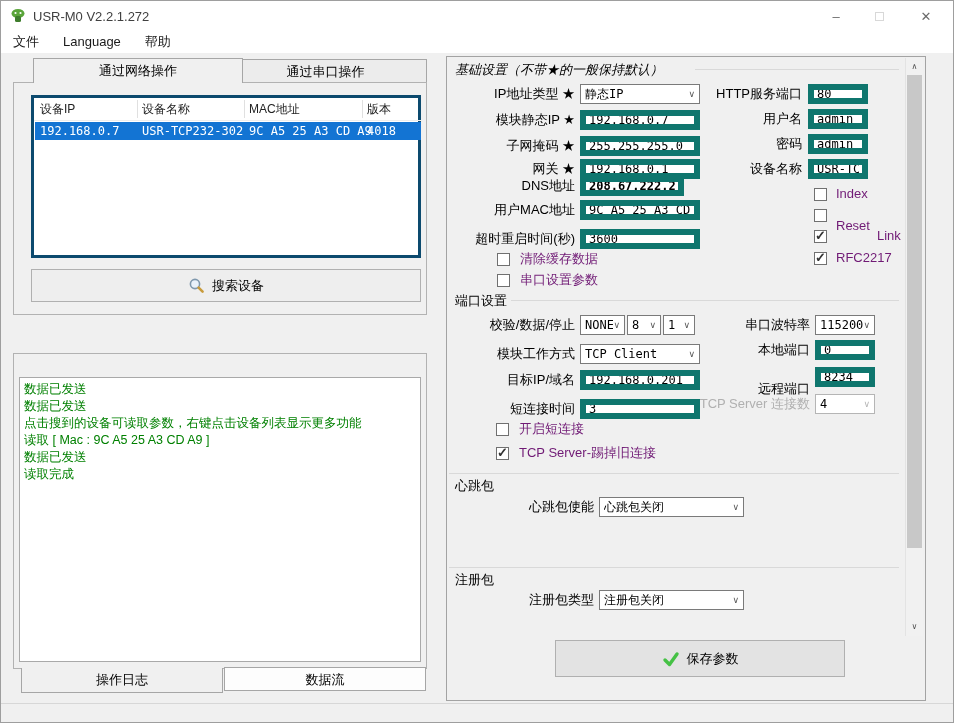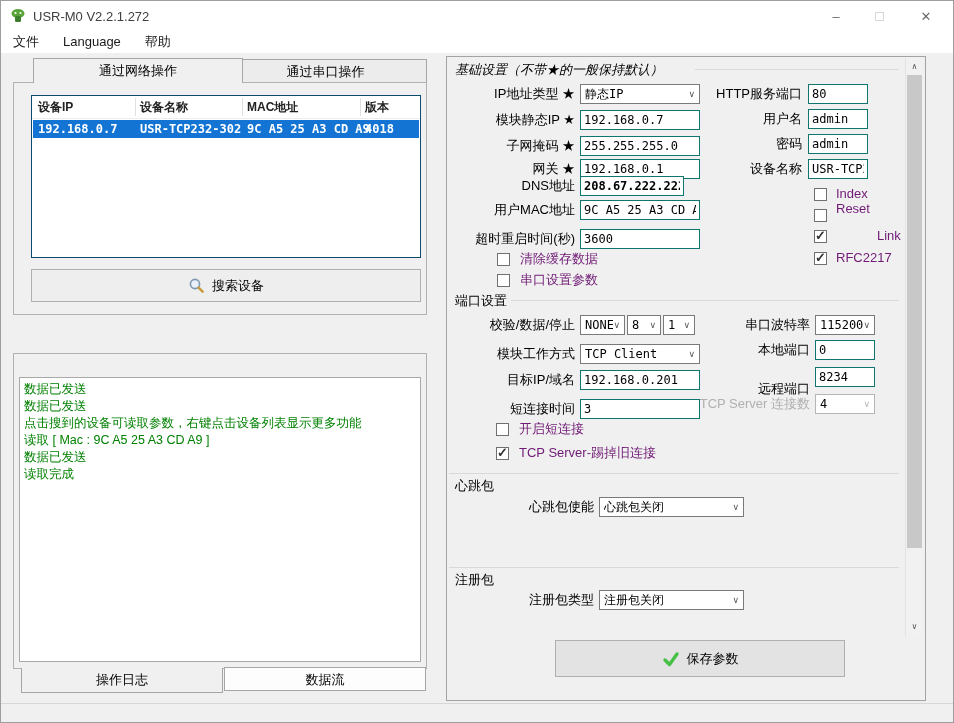--- a/index.html
+++ b/index.html
@@ -17,21 +17,21 @@
   .menubar { position:absolute; left:0; top:30px; width:952px; height:22px; background:#ffffff;
              display:flex; align-items:flex-start; font-size:13px; color:#1a1a1a; }
   .menuitem { padding:0 12px; height:22px; line-height:22px; }
 
   .tab { position:absolute; height:24px; line-height:23px; text-align:center; font-size:13px;
          color:#000; border:1px solid #a6a6a6; background:#ececec; }
   .tab.active { background:#f0f0f0; border-bottom:none; z-index:3; height:25px; }
   .panelbody { position:absolute; border:1px solid #b2b2b2; background:#f0f0f0; }
 
   .listbox { position:absolute; left:30px; top:94px; width:390px; height:163px;
-             background:#ffffff; border:1px solid #0c4a6e;font-weight:bold; }
+             background:#ffffff; border:3px solid #0c4a6e; }
   .th { position:absolute; top:3px; font-size:12px; color:#222; }
   .colsep { position:absolute; top:2px; width:1px; height:18px; background:#e0e0e0; }
   .headsep { position:absolute; left:0; top:22px; width:388px; height:1px; background:#ededed; }
   .selrow { position:absolute; left:1px; top:24px; width:386px; height:18px; background:#1374d3; }
   .selrow span { position:absolute; top:2px; font-size:12px; color:#ffffff;
                  font-family:"DejaVu Sans Mono", monospace; }
 
   .bigbtn { position:absolute; border:1px solid #b0b0b0; background:#eeeeee;
             display:flex; align-items:center; justify-content:center; gap:7px;
             font-size:13px; color:#000; }
@@ -41,21 +41,21 @@
   .logline { font-size:12.5px; line-height:17px; color:#008000; white-space:nowrap; }
 
   .rpanel { position:absolute; left:445px; top:55px; width:480px; height:645px;
             border:1px solid #a3a3a3; background:#f0f0f0; }
 
   .sect-title { position:absolute; font-size:13px; color:#000; background:#f0f0f0; z-index:2; }
   .hline { position:absolute; height:1px; background:#d9d9d9; }
 
   .flbl { position:absolute; height:20px; line-height:20px; font-size:13px; color:#000;
           text-align:right; }
-  .inp { position:absolute; height:20px; background:#ffffff; border:1px solid #0f766e;
+  .inp { position:absolute; height:20px; background:#ffffff; border:6px solid #0f766e;
          font-size:12px; font-family:"DejaVu Sans Mono", monospace; color:#000;
          padding:0 3px; outline:none; }
   .sel { position:absolute; height:20px; background:#ffffff; border:1px solid #7a7a7a;
          font-size:12px; display:flex; align-items:center; padding-left:4px; color:#000; }
   .sel .val { font-family:"DejaVu Sans Mono", monospace; overflow:hidden; white-space:nowrap; }
   .sel .chev { margin-left:auto; padding-right:4px; color:#555; font-size:9px; }
   .sel.disabled { border-color:#b5b5b5; }
   .sel.disabled .chev { color:#b5b5b5; }
   .flbl.disabled { color:#b0b0b0; }
 
@@ -178,21 +178,21 @@
     <div class="flbl" style="left:225px;top:52px;width:130px;">用户名</div>
     <input class="inp" style="left: 361px; top: 52px; width: 60px;" value="admin">
     <div class="flbl" style="left:225px;top:77px;width:130px;">密码</div>
     <input class="inp" style="left: 361px; top: 77px; width: 60px;" value="admin">
     <div class="flbl" style="left:225px;top:102px;width:130px;">设备名称</div>
     <input class="inp" style="left: 361px; top: 102px; width: 60px;" value="USR-TCP23">
 
     <div class="cb" style="left:367px;top:131px;"></div>
     <div class="cblbl" style="left:389px;top:129px;">Index</div>
     <div class="cb" style="left:367px;top:152px;"></div>
-    <div class="cblbl" style="left:389px;top:144px;">Reset</div>
+    <div class="cblbl" style="left:389px;top:161px;">Reset</div>
     <div class="cb checked" style="left:367px;top:173px;"></div>
     <div class="cblbl" style="left:389px;top:171px;margin-left:41px;">Link</div>
     <div class="cb checked" style="left:367px;top:195px;"></div>
     <div class="cblbl" style="left:389px;top:193px;">RFC2217</div>
 
     <div class="sect-title" style="left:8px;top:235px;">端口设置</div>
     <div class="hline" style="left:64px;top:243px;width:388px;"></div>
 
     <div class="flbl" style="left:-2px;top:258px;width:130px;">校验/数据/停止</div>
     <div class="sel" style="left:133px;top:258px;width:45px;">

